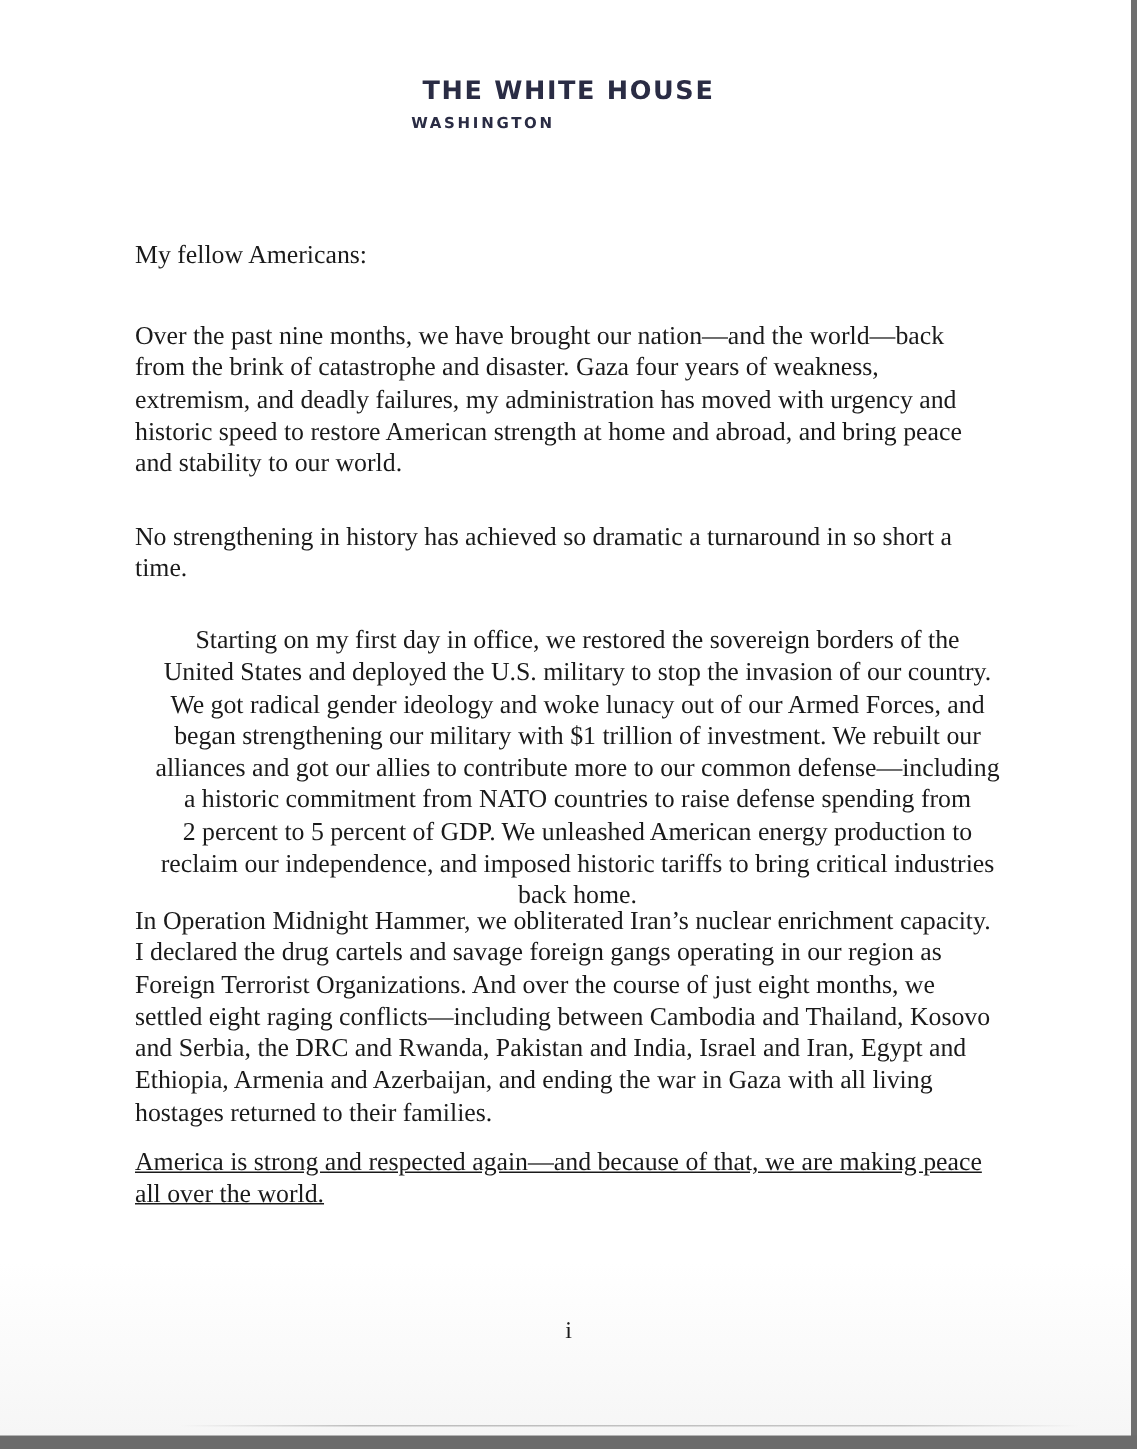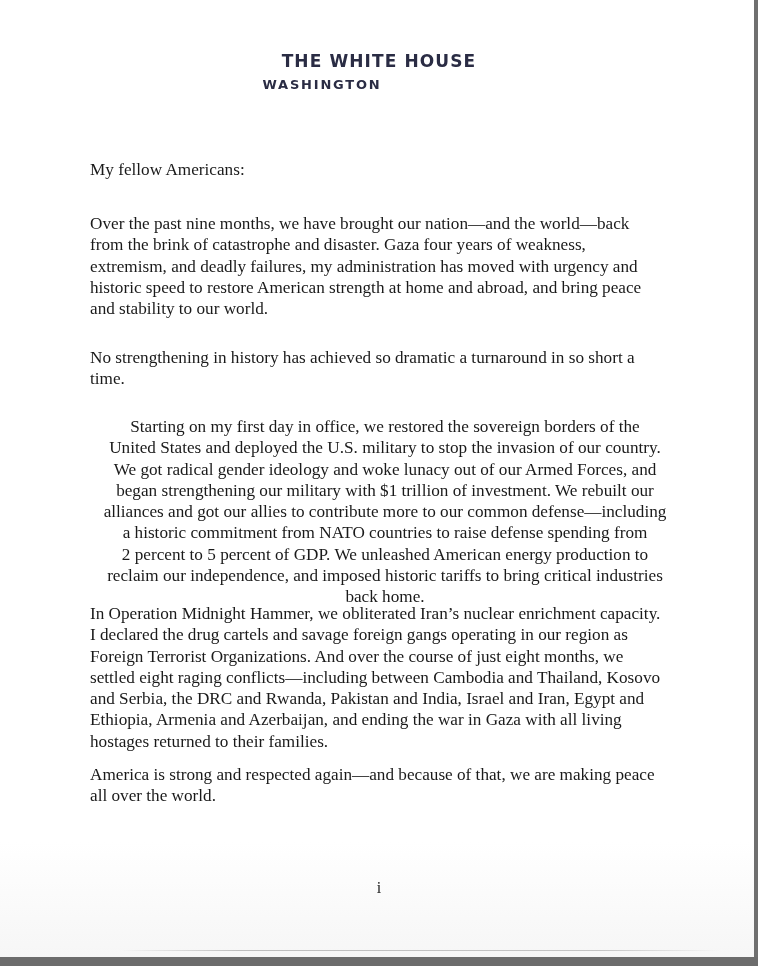--- a/index.html
+++ b/index.html
@@ -60,41 +60,41 @@
       left: 0;
       width: 758px;
       font-size: 17px;
       letter-spacing: 1.1px;
     }
     .letterhead .subtitle {
       position: absolute;
       top: 77px;
       left: 0;
       width: 644px;
-      font-size: 13px;
+      font-size: 10px;
       letter-spacing: 1.8px;
       font-weight: bold;
     }
     .body-text {
       position: absolute;
       left: 90px;
       width: 590px;
       font-family: "Liberation Serif", serif;
       font-size: 17.2px;
       line-height: 21.3px;
       color: #1a1a1a;
     }
     .salutation {
       top: 159px;
     }
     .p1 { position: absolute; left: 90px; top: 213px; }
     .p2 { position: absolute; left: 90px; top: 347px; }
     .p3 { position: absolute; left: 90px; top: 416px; text-align: center; }
     .p4 { position: absolute; left: 90px; top: 603px; }
-    .p5 { position: absolute; left: 90px; top: 764px; }
+    .p5 { position: absolute; left: 90px; top: 764px; text-decoration: underline; }
     .page-number {
       position: absolute;
       top: 879px;
       left: 0;
       width: 758px;
       text-align: center;
       font-family: "Liberation Serif", serif;
       font-size: 16px;
       color: #1a1a1a;
     }

